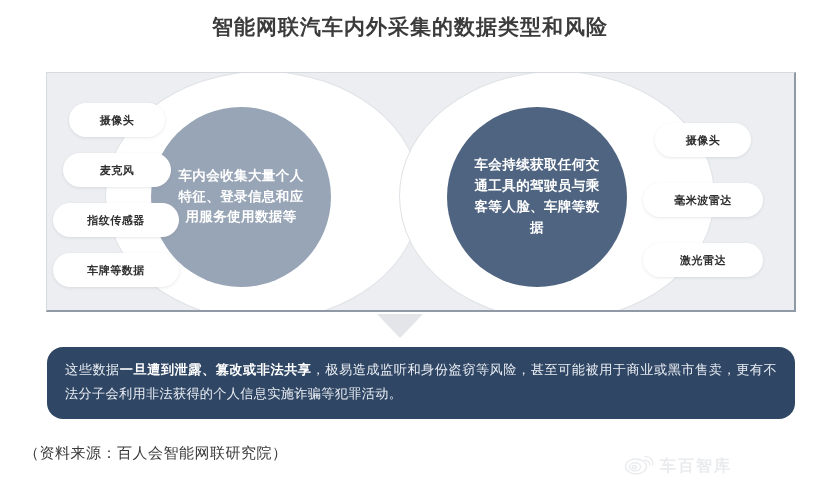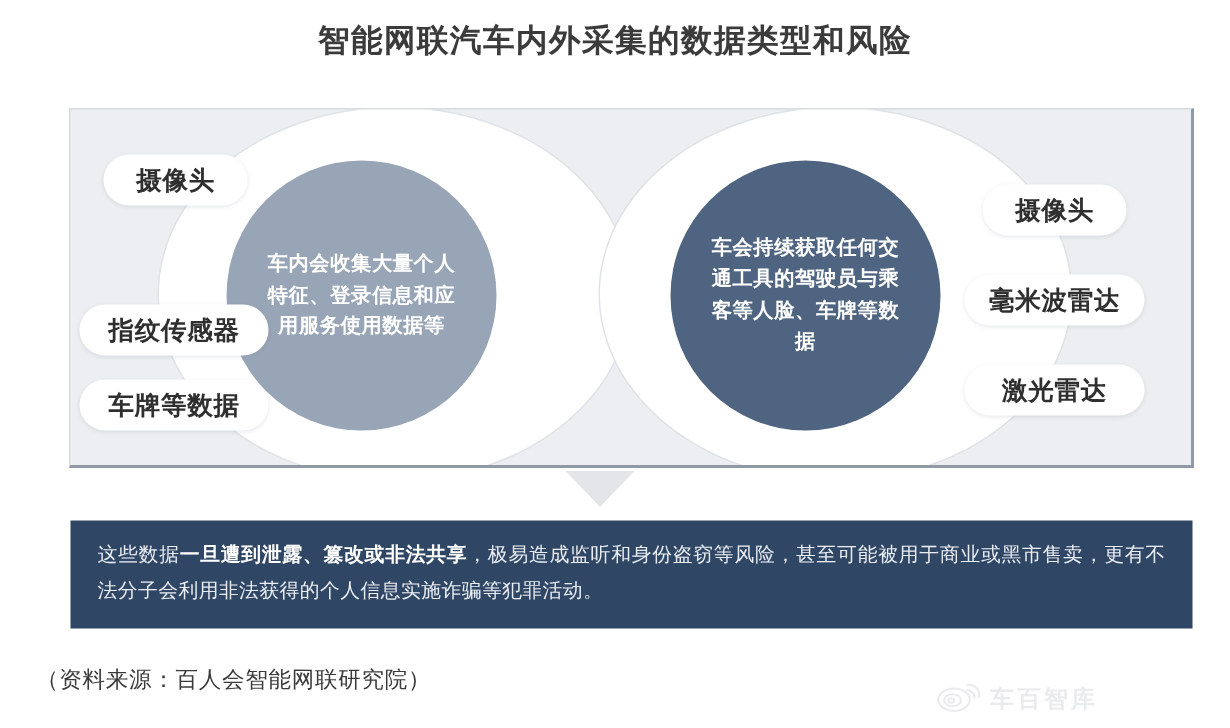--- a/index.html
+++ b/index.html
@@ -55,21 +55,21 @@
   .bubble.left  { left:104px; top:34px; width:180px; height:180px; background:#98a5b6; }
   .bubble.right { left:400px; top:34px; width:180px; height:180px; background:#4f6481; }
 
   
   .chip{
     position:absolute;
     height:34px;
     background:#ffffff;
     border-radius:17px;
     display:flex; align-items:center; justify-content:center;
-    font-size:17px; font-weight:700; color:#2f2f2f;
+    font-size:11px; font-weight:700; color:#2f2f2f;
     box-shadow:0 1px 3px rgba(120,130,145,0.18);
     letter-spacing:0.5px;
     white-space:nowrap;
     padding:0 12px;
   }
   .chip.l0{ left:22px;  top:30px;  width:96px; }
   .chip.l1{ left:16px;  top:80px;  width:108px; }
   .chip.l2{ left:6px;   top:130px; width:126px; }
   .chip.l3{ left:6px;   top:180px; width:126px; }
 
@@ -85,21 +85,21 @@
     border-right:23px solid transparent;
     border-top:24px solid #e3e5e8;
     transform:translateX(-50%);
   }
 
   
   .banner{
     position:absolute; left:47px; top:347px;
     width:748px; height:72px;
     background:#2f4664;
-    border-radius:0;
+    border-radius:16px;
     padding:11px 18px 0 18px;
     color:#e9edf3;
     font-size:13.2px;
     line-height:1.85;
     letter-spacing:0.3px;
     text-align:justify;
   }
   .banner b{ color:#ffffff; font-weight:700; }
 
   
@@ -129,20 +129,21 @@
   <div class="panel">
 
     <div class="halo left"></div>
     <div class="halo right"></div>
 
     <div class="bubble left">车内会收集大量个人特征、登录信息和应用服务使用数据等</div>
 
     <div class="bubble right">车会持续获取任何交通工具的驾驶员与乘客等人脸、车牌等数据</div>
 
     <div class="chip l0">摄像头</div>
+    <div class="chip l1">麦克风</div>
     <div class="chip l2">指纹传感器</div>
     <div class="chip l3">车牌等数据</div>
 
     <div class="chip r0">摄像头</div>
     <div class="chip r2">激光雷达</div>
     <div class="chip r1">毫米波雷达</div>
 
   </div>
 
   <div class="arrow"></div>

